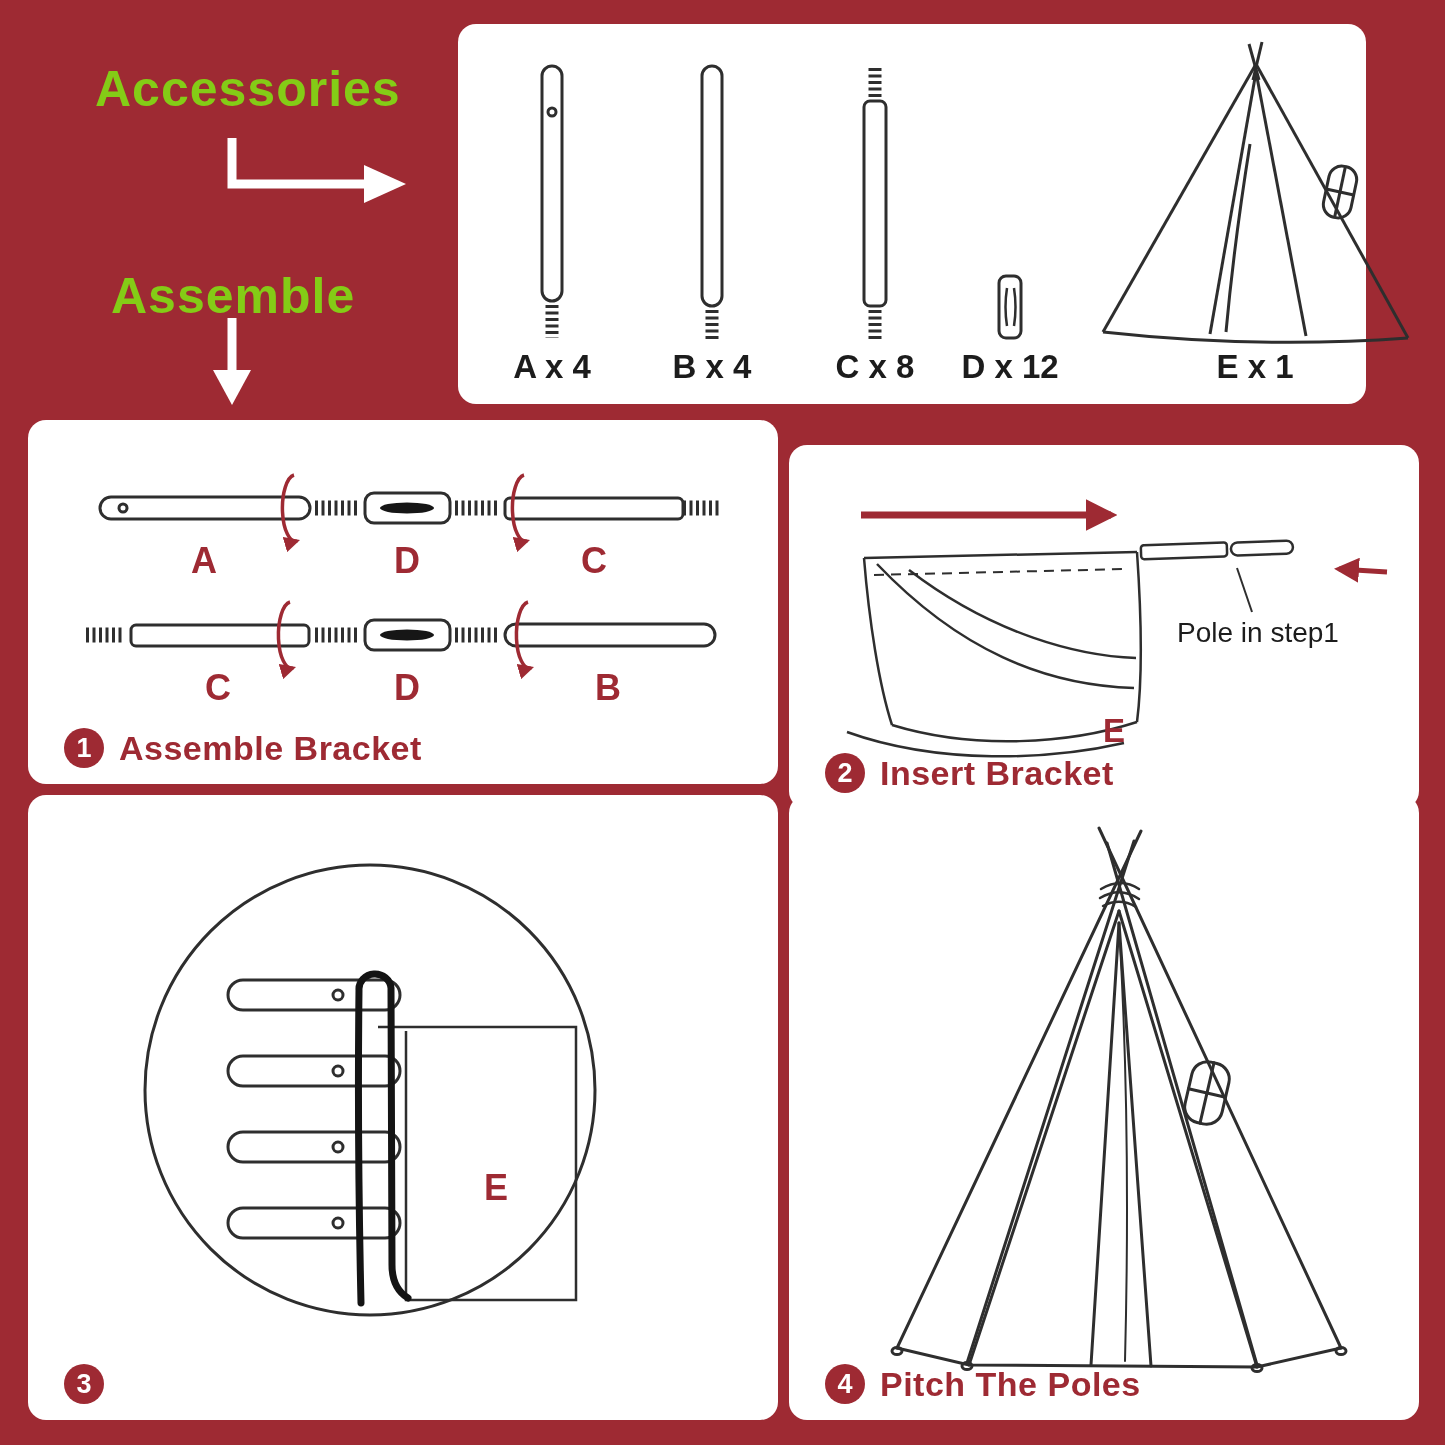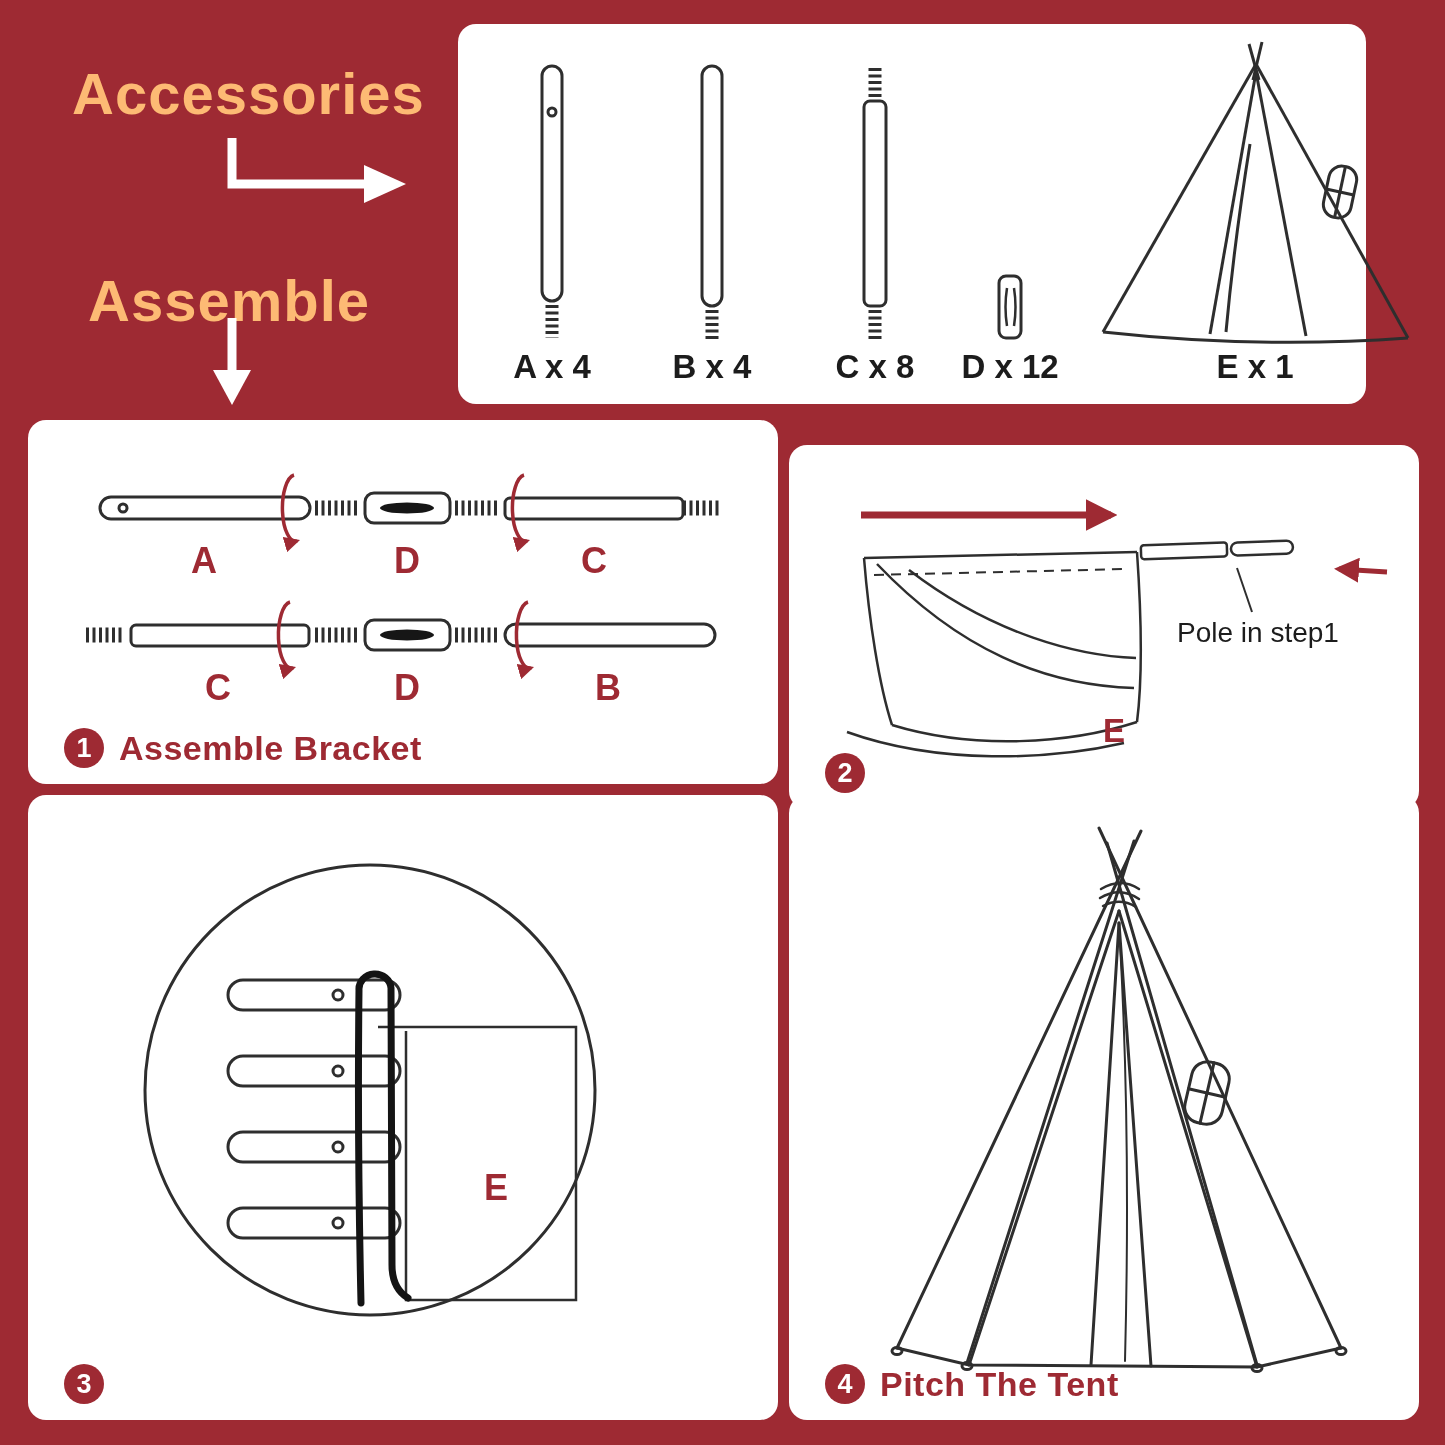--- a/index.html
+++ b/index.html
@@ -19,24 +19,25 @@
     background:#fff;
     border-radius:18px;
   }
   #acc-panel{left:458px;top:24px;width:908px;height:380px;}
   #p1{left:28px;top:420px;width:750px;height:364px;}
   #p2{left:789px;top:420px;width:630px;height:364px;margin-top:25px;}
   #p3{left:28px;top:795px;width:750px;height:625px;}
   #p4{left:789px;top:795px;width:630px;height:625px;}
   .big-title{
     position:absolute;
-    color:#fdba74;
+    color:#84cc16;
     font-weight:bold;
-    font-size:58px;
+    font-size:50px;
     letter-spacing:1px;
+    margin-left:23px;
   }
   #t-acc{left:72px;top:60px;}
   #t-asm{left:88px;top:267px;}
   .draw{position:absolute;display:block;}
   .step-footer{
     position:absolute;
     left:36px;
     bottom:16px;
     display:flex;
     align-items:center;
@@ -208,20 +209,21 @@
       <rect x="352" y="85" width="86" height="14" rx="3"></rect>
       <rect x="442" y="85.5" width="62" height="13" rx="6.5"></rect>
     </g>
     <line x1="598" y1="112" x2="550" y2="109" stroke="#9e2a33" stroke-width="5" marker-end="url(#m-small)"></line>
     <line x1="448" y1="108" x2="463" y2="152" stroke="#2e2e2e" stroke-width="2"></line>
     <text x="388" y="182" font-size="28" fill="#1c1c1c">Pole in step1</text>
     <text class="part-label" x="325" y="282" font-size="33" font-weight="bold" text-anchor="middle">E</text>
   </svg>
   <div class="step-footer">
     <div class="badge">2</div>
+    <div class="step-title">Insert Bracket</div>
   </div>
 </div>
 
 <div class="panel" id="p3">
   <svg class="draw" style="left:0;top:0" width="750" height="570" viewBox="0 0 750 570">
     <circle cx="342" cy="295" r="225" stroke="#2e2e2e" stroke-width="3" fill="none"></circle>
     <g stroke="#2e2e2e" stroke-width="3" fill="none">
       <rect x="200" y="185" width="172" height="30" rx="15"></rect>
       <rect x="200" y="261" width="172" height="30" rx="15"></rect>
       <rect x="200" y="337" width="172" height="30" rx="15"></rect>
@@ -266,15 +268,15 @@
       </g>
 
       <ellipse cx="108" cy="548" rx="5" ry="3.5"></ellipse>
       <ellipse cx="552" cy="548" rx="5" ry="3.5"></ellipse>
       <ellipse cx="178" cy="563" rx="5" ry="3.5"></ellipse>
       <ellipse cx="468" cy="565" rx="5" ry="3.5"></ellipse>
     </g>
   </svg>
   <div class="step-footer">
     <div class="badge">4</div>
-    <div class="step-title">Pitch The Tent</div>
+    <div class="step-title">Pitch The Poles</div>
   </div>
 </div>
 
 </body></html>

